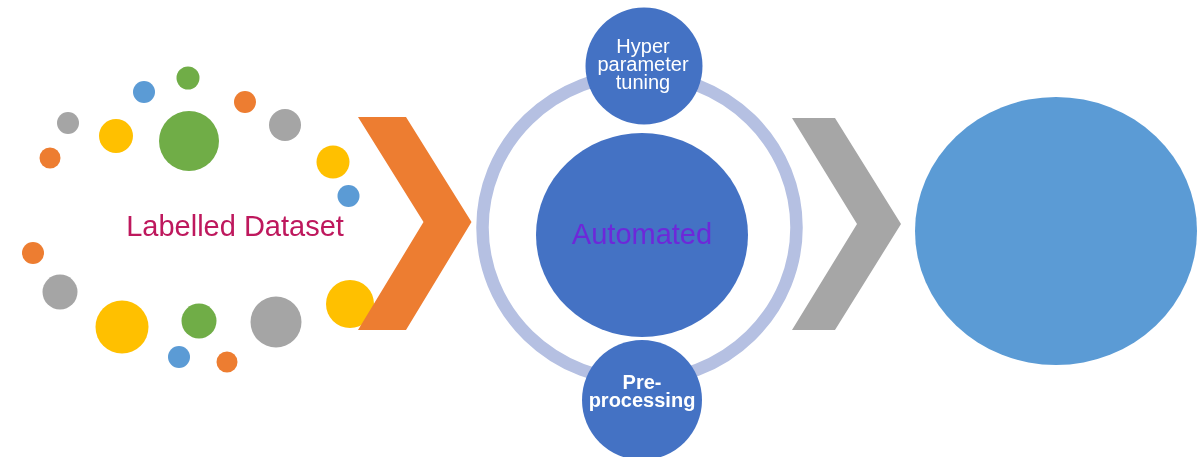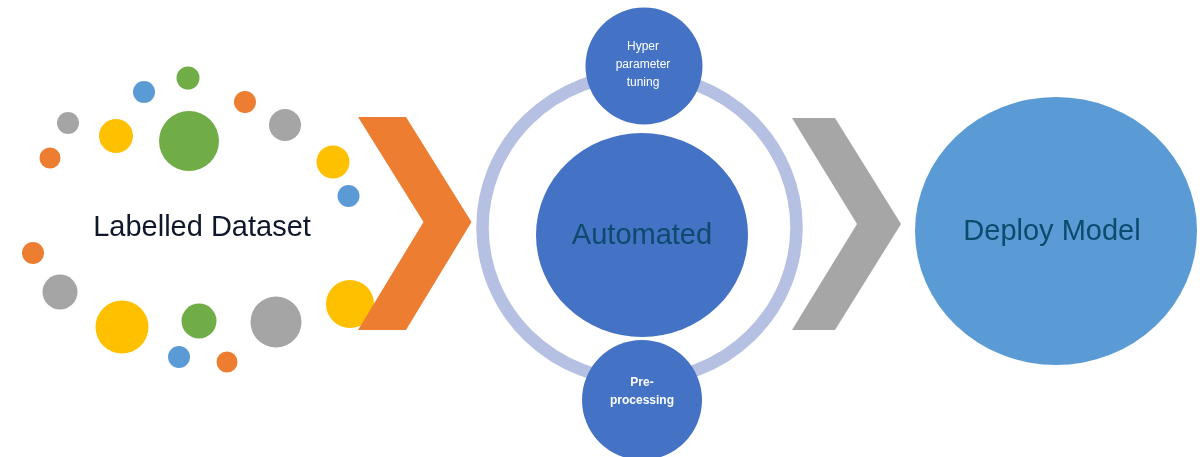--- a/index.html
+++ b/index.html
@@ -13,23 +13,23 @@
   }
   .canvas svg { position: absolute; left: 0; top: 0; }
   .label {
     position: absolute;
     transform: translate(-50%, -50%);
     text-align: center;
     white-space: nowrap;
     pointer-events: none;
   }
   .label .ln { display: block; }
-  .label-dark  { color: #0f172a; font-size: 29px; line-height: 35px; }
-  .label-big   { color: #0c4a6e; font-size: 29px; line-height: 35px; }
-  .label-small { color: #ffffff; font-size: 12px; line-height: 18px; }
+  .label-dark  { color: #be185d; font-size: 29px; line-height: 35px; margin-left: 33px; }
+  .label-big   { color: #6d28d9; font-size: 29px; line-height: 35px; }
+  .label-small { color: #ffffff; font-size: 20px; line-height: 18px; }
 </style>
 </head>
 <body>
 
 <div class="canvas">
 
   <svg width="1200" height="457" viewBox="0 0 1200 457">
 
     <g id="dots-group">
         <circle cx="188" cy="78" r="11.5" fill="#70ad47"></circle>
@@ -78,16 +78,15 @@
       <span class="ln">parameter</span>
       <span class="ln">tuning</span>
     </div>
 
   <div class="label label-small" style="left:642px; top:391px;font-weight:bold;">
       <span class="ln">Pre-</span>
       <span class="ln">processing</span>
     </div>
 
   <div class="label label-big" style="left:1052px; top:230px;">
-      <span class="ln">Deploy Model</span>
     </div>
 
 </div>
 
 </body></html>

